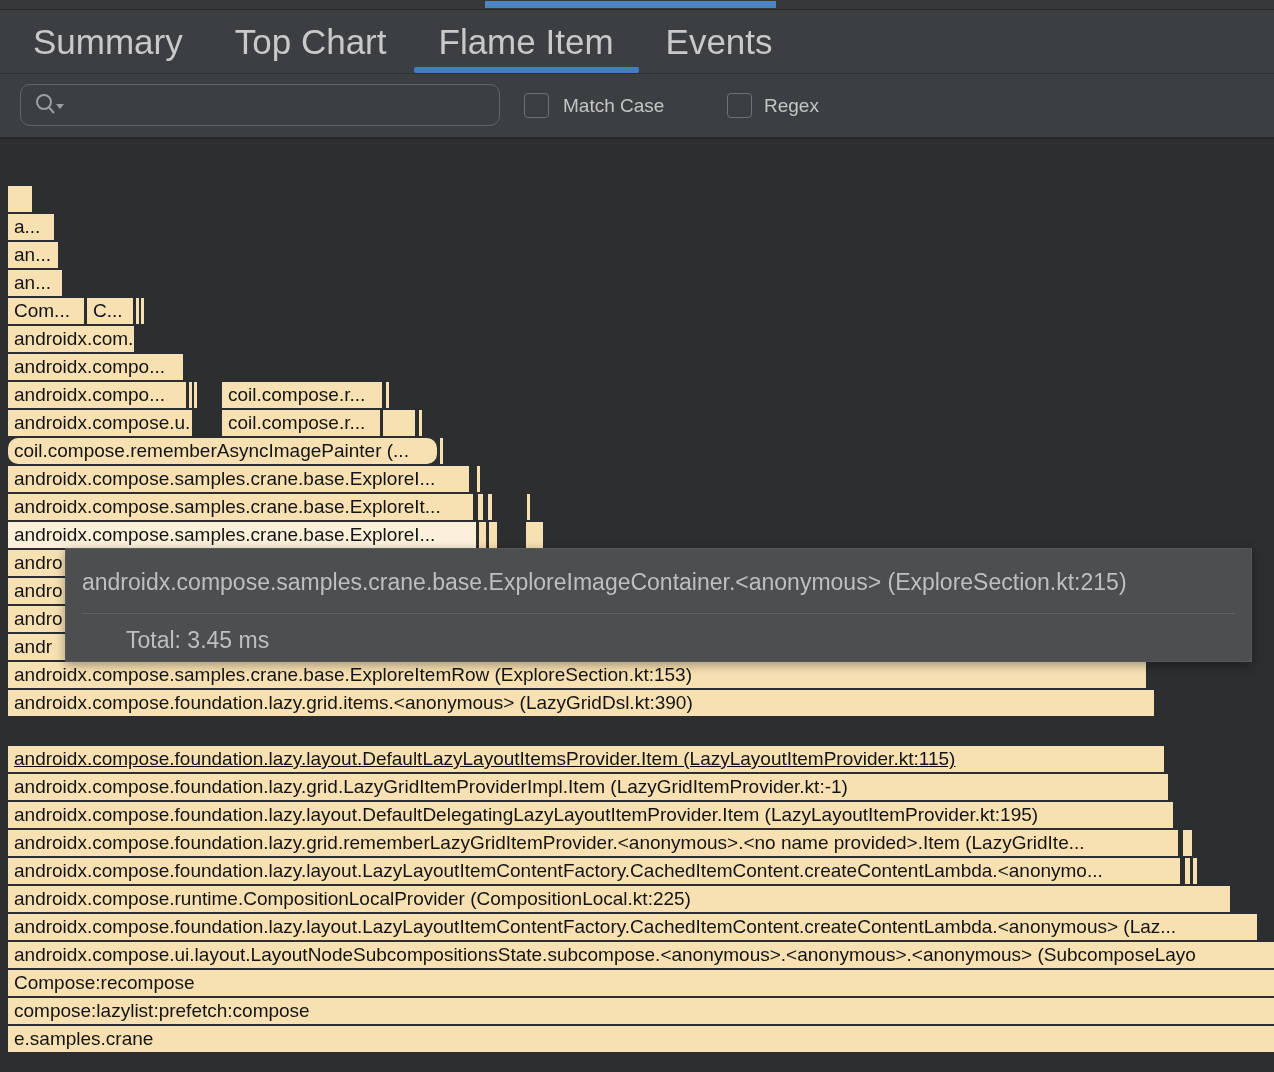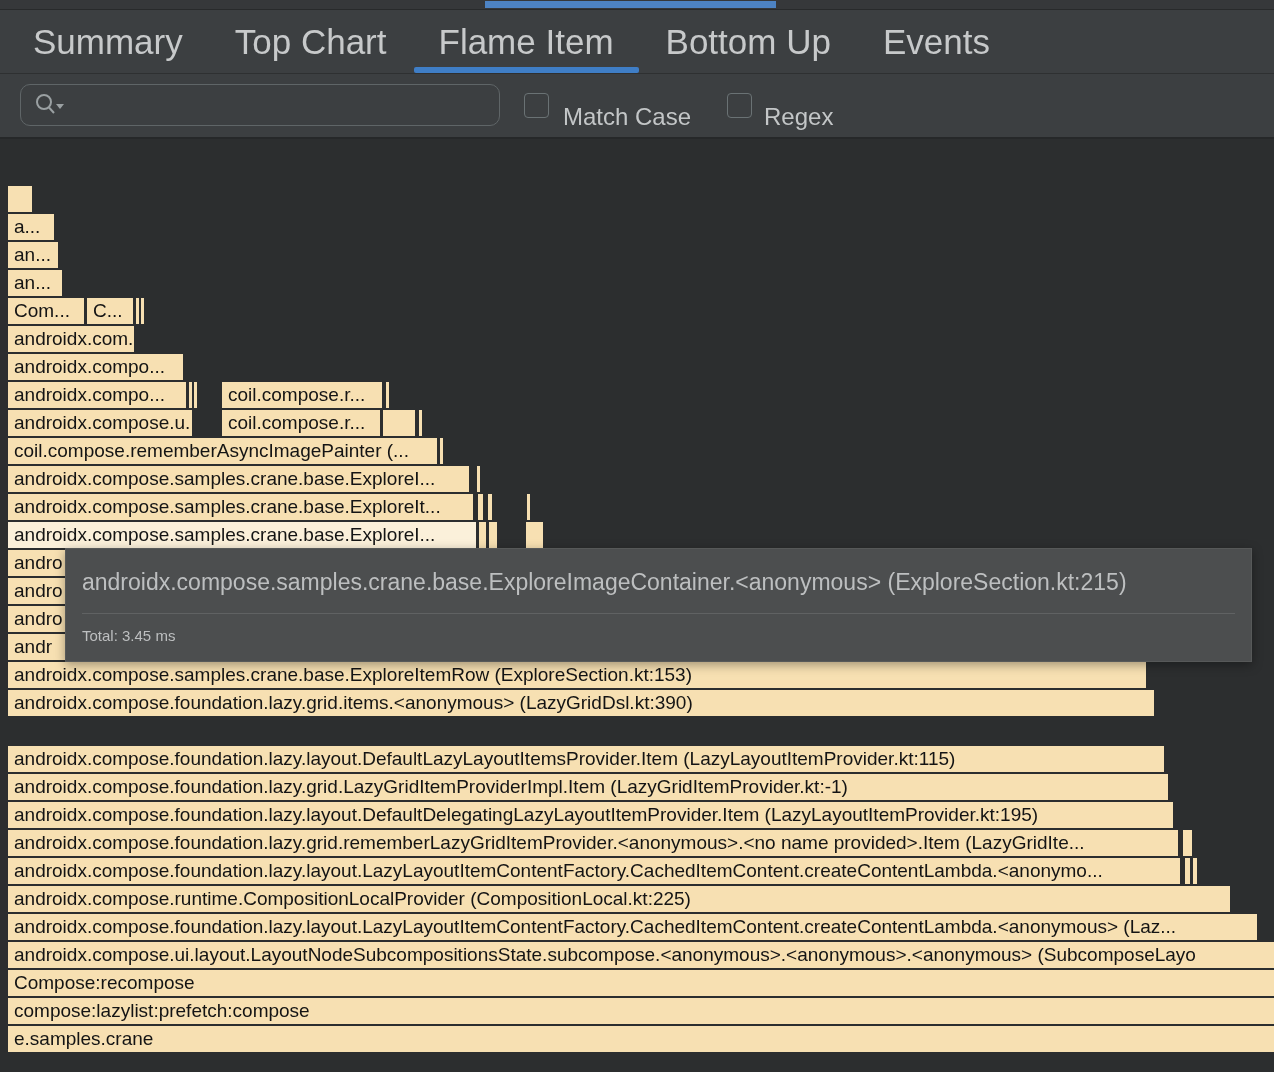--- a/index.html
+++ b/index.html
@@ -20,59 +20,56 @@
 
   
   .filter-row{position:relative;height:63px;background:#3c3f41;border-bottom:2px solid #262829;}
   .search-box{position:absolute;left:20px;top:10px;width:478px;height:40px;
        border:1.5px solid #5f6567;border-radius:10px;display:flex;align-items:center;}
   .search-box input{flex:1;background:transparent;border:none;outline:none;color:#d6d8d9;
        font-size:24px;font-family:"Liberation Sans",sans-serif;padding:0 10px 0 4px;}
   .search-icon{display:flex;align-items:center;margin-left:12px;}
   .checkbox{position:absolute;top:19px;width:23px;height:23px;border:1.5px solid #6a7274;
        border-radius:4px;background:transparent;}
-  .cb-label{position:absolute;top:11px;height:63px;display:flex;align-items:center;
-       color:#c3c6c7;font-size:24px;}
+  .cb-label{position:absolute;top:0;height:63px;display:flex;align-items:center;
+       color:#c3c6c7;font-size:19px;}
   #cb-match{left:524px;} #lbl-match{left:563px;}
   #cb-regex{left:727px;} #lbl-regex{left:764px;}
 
   
   .chart{position:relative;height:935px;background:#2c2e2f;overflow:hidden;}
   .bar{position:absolute;height:26px;background:#f7e0b2;overflow:hidden;box-sizing:border-box;}
   .bar.hover{background:#fbf0da;}
   .bar span{display:block;padding-left:6px;color:#141414;font-size:19px;line-height:26px;
        white-space:nowrap;}
 
   
   .tooltip{position:absolute;left:65px;top:409px;width:1187px;height:114px;z-index:10;
        background:#4c4e4f;border:1px solid #575959;box-sizing:border-box;
        box-shadow:0 3px 10px rgba(0,0,0,.35);padding:20px 16px 0 16px;}
   .tooltip .title{color:#bdbfc0;font-size:23px;white-space:nowrap;overflow:hidden;}
   .tooltip .divider{border:none;border-top:1px solid #606263;margin:17px 0 13px 0;}
-  .tooltip .total{color:#bdbfc0;font-size:15px;}
+  .tooltip .total{color:#bdbfc0;font-size:23px;margin-left:44px;}
 </style>
 </head>
 <body>
 
 <div class="top-strip">
   <div class="range"></div>
 </div>
 
 <div class="tab-bar">
   <div class="tab">
       <span>Summary</span>
     </div>
   <div class="tab">
       <span>Top Chart</span>
     </div>
   <div class="tab selected">
       <span>Flame Item</span>
-    </div>
-  <div class="tab">
-      <span>Bottom Up</span>
     </div>
   <div class="tab">
       <span>Events</span>
     </div>
 </div>
 
 <div class="filter-row">
   <div class="search-box">
     <span class="search-icon">
       <svg width="34" height="26" viewBox="0 0 34 26">
@@ -129,21 +126,21 @@
     </div>
     <div class="bar" style="left: 386px; top: 243px; width: 3px;"></div>
     <div class="bar" style="left: 8px; top: 271px; width: 184px;">
       <span>androidx.compose.u...</span>
     </div>
     <div class="bar" style="left: 222px; top: 271px; width: 158px;">
       <span>coil.compose.r...</span>
     </div>
     <div class="bar" style="left: 383px; top: 271px; width: 32px;"></div>
     <div class="bar" style="left: 419px; top: 271px; width: 3px;"></div>
-    <div class="bar" style="left: 8px; top: 299px; width: 429px;">
+    <div class="bar" style="left: 8px; top: 299px; width: 429px; border-radius: 10px;">
       <span>coil.compose.rememberAsyncImagePainter (...</span>
     </div>
     <div class="bar" style="left: 440px; top: 299px; width: 3px;"></div>
     <div class="bar" style="left: 8px; top: 327px; width: 461px;">
       <span>androidx.compose.samples.crane.base.ExploreI...</span>
     </div>
     <div class="bar" style="left: 477px; top: 327px; width: 3px;"></div>
     <div class="bar" style="left: 8px; top: 355px; width: 465px;">
       <span>androidx.compose.samples.crane.base.ExploreIt...</span>
     </div>
@@ -167,21 +164,21 @@
     </div>
     <div class="bar" style="left: 8px; top: 495px; width: 465px;">
       <span>andr</span>
     </div>
     <div class="bar" style="left: 8px; top: 523px; width: 1138px;">
       <span>androidx.compose.samples.crane.base.ExploreItemRow (ExploreSection.kt:153)</span>
     </div>
     <div class="bar" style="left: 8px; top: 551px; width: 1146px;">
       <span>androidx.compose.foundation.lazy.grid.items.&lt;anonymous&gt; (LazyGridDsl.kt:390)</span>
     </div>
-    <div class="bar" style="left: 8px; top: 607px; width: 1156px;">
+    <div class="bar" style="left: 8px; top: 607px; width: 1156px; text-decoration: underline;">
       <span>androidx.compose.foundation.lazy.layout.DefaultLazyLayoutItemsProvider.Item (LazyLayoutItemProvider.kt:115)</span>
     </div>
     <div class="bar" style="left: 8px; top: 635px; width: 1160px;">
       <span>androidx.compose.foundation.lazy.grid.LazyGridItemProviderImpl.Item (LazyGridItemProvider.kt:-1)</span>
     </div>
     <div class="bar" style="left: 8px; top: 663px; width: 1165px;">
       <span>androidx.compose.foundation.lazy.layout.DefaultDelegatingLazyLayoutItemProvider.Item (LazyLayoutItemProvider.kt:195)</span>
     </div>
     <div class="bar" style="left: 8px; top: 691px; width: 1170px;">
       <span>androidx.compose.foundation.lazy.grid.rememberLazyGridItemProvider.&lt;anonymous&gt;.&lt;no name provided&gt;.Item (LazyGridIte...</span>

